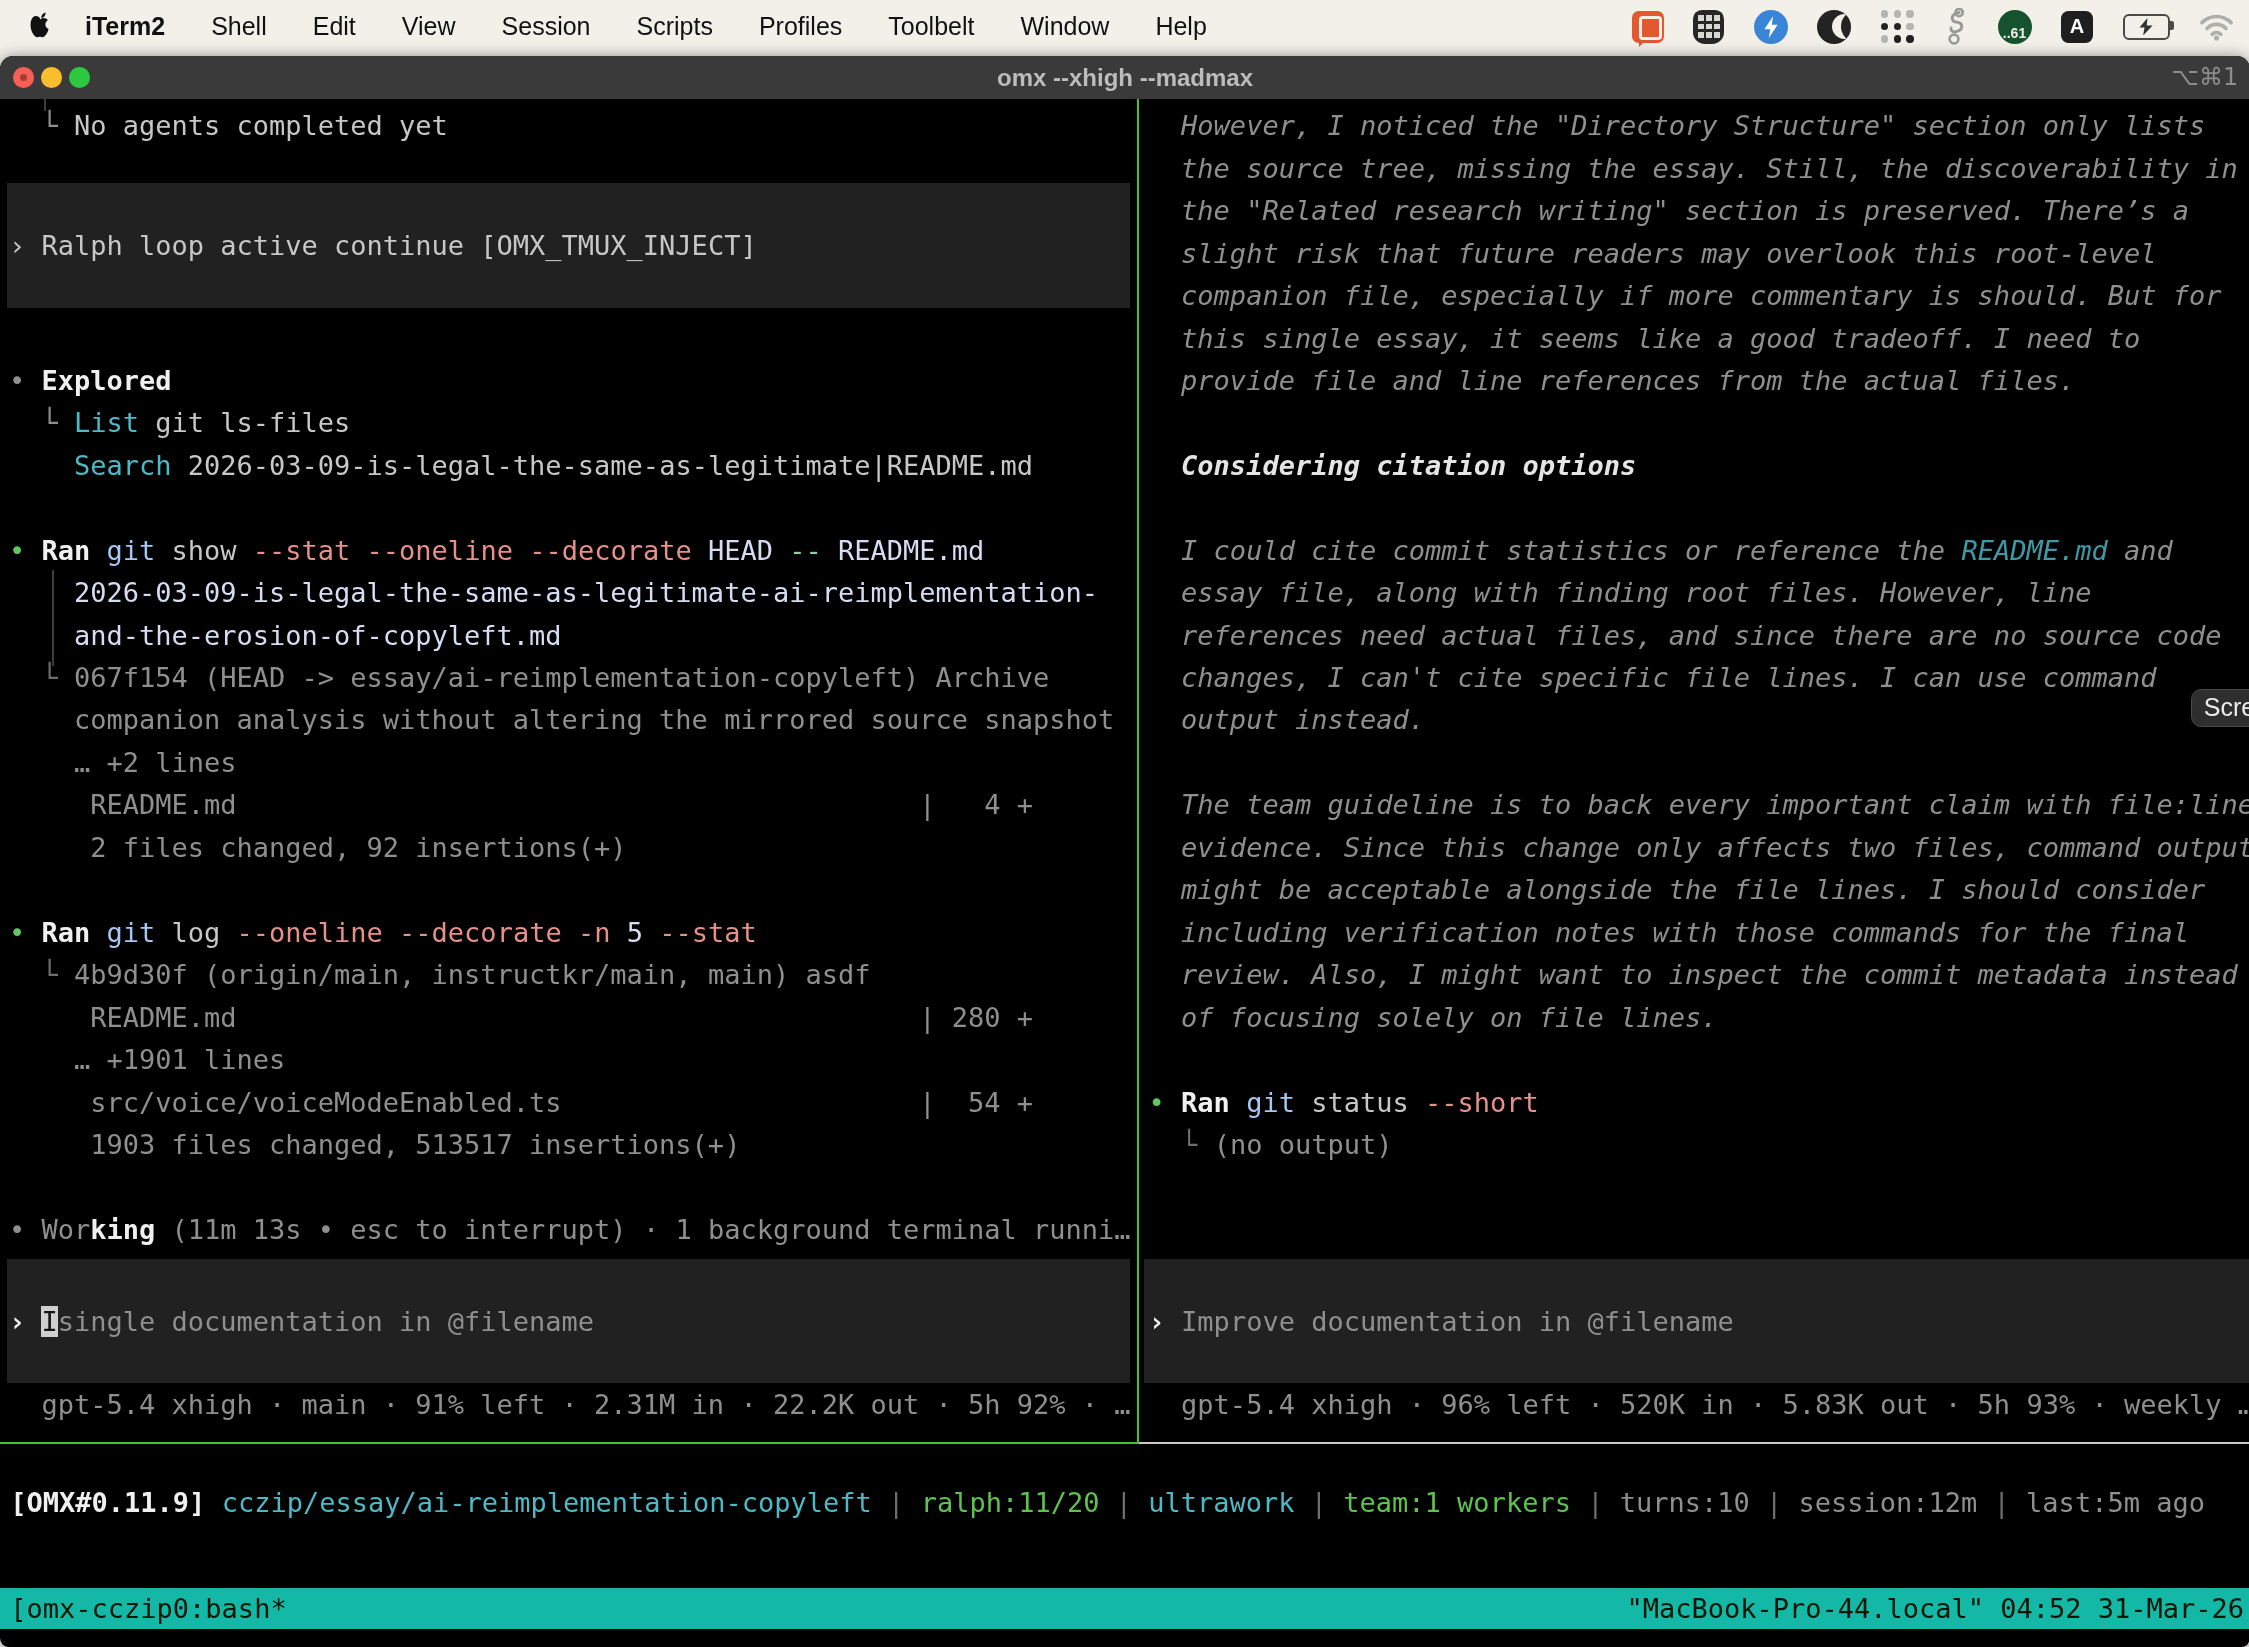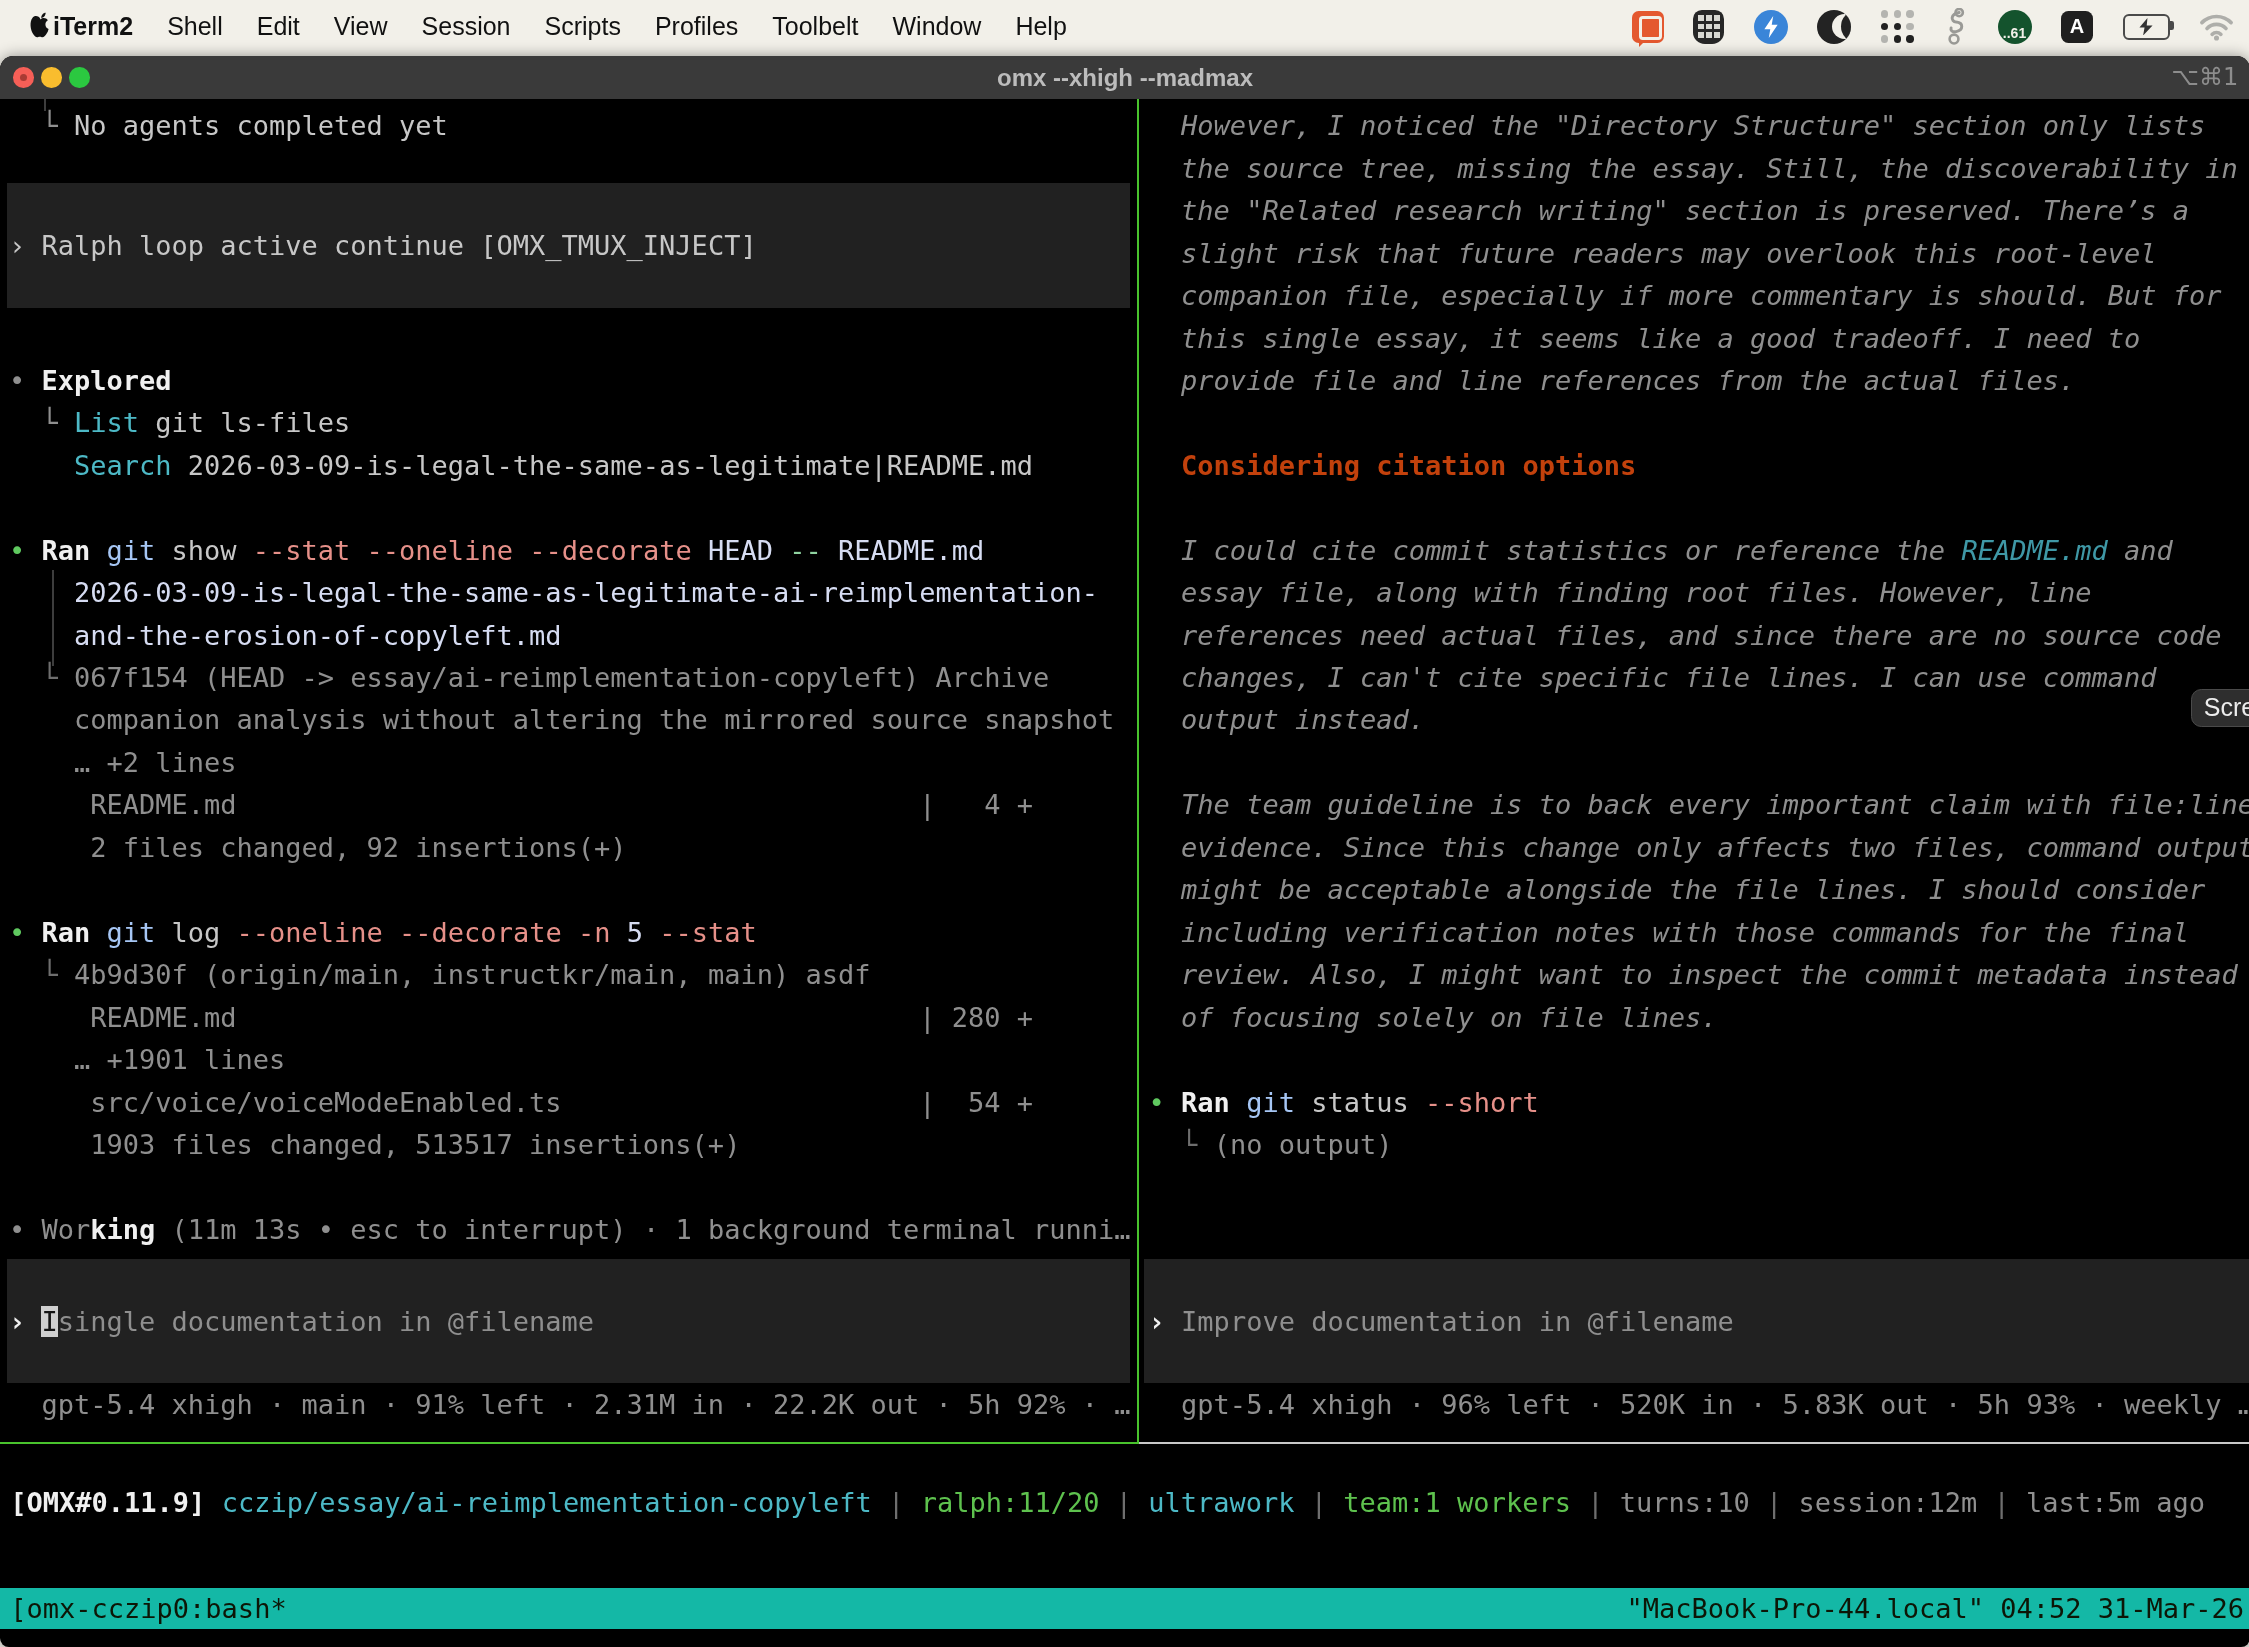--- a/index.html
+++ b/index.html
@@ -1,21 +1,21 @@
 <!DOCTYPE html>
 <html style="font-size:11.8px"><head>
 <meta charset="utf-8">
 <style>
   html,body{margin:0;padding:0;width:2250px;height:1648px;background:#f2f0e9;overflow:hidden;
             font-family:"Liberation Sans",sans-serif;}
   
   .menubar{position:absolute;left:0;top:0;width:2250px;height:53px;background:#f2f0e9;
            display:flex;align-items:center;color:#111;font-size:25px;}
   .menubar .apple{margin-left:28px;display:flex;align-items:center;}
-  .menu-items{display:flex;gap:34px;text-align:center;}
+  .menu-items{display:flex;margin-left:32px;gap:46px;text-align:center;}
   .menu-item{white-space:pre;}
   .menu-item.first{font-weight:bold;}
   .statusicons{position:absolute;right:16px;top:0;height:53px;display:flex;align-items:center;gap:29.5px;}
   .sic{display:flex;align-items:center;justify-content:center;}
   .ic-chat{width:32px;height:32px;background:#e4582f;border-radius:6.6px;position:relative;}
   .ic-chat .inner{position:absolute;left:6.6px;top:5.9px;width:17.7px;height:17.7px;border:3.7px solid #f2f0e9;border-radius:3.7px;}
   .ic-chat .tail{position:absolute;left:6.6px;bottom:-4.4px;width:0;height:0;border-left:7.4px solid #e4582f;border-bottom:7.4px solid transparent;}
   .ic-shield{width:31px;height:34px;background:#272727;border-radius:8.9px 8.9px 11.8px 11.8px;display:grid;
              grid-template-columns:repeat(3,5.9px);grid-template-rows:repeat(3,5.9px);gap:2.2px;align-content:center;justify-content:center;}
   .ic-shield i{background:#d8d8d2;display:block;}
@@ -60,21 +60,21 @@
   .seg-dim2{color:#6e6e6e;}
   .seg-whiteb{color:#f0f0f0;font-weight:bold;}
   .seg-cyan{color:#4db9c6;}
   .seg-blue{color:#a6c6f4;}
   .seg-red{color:#e69089;}
   .seg-green{color:#5fc95f;}
   .seg-green2{color:#5ec24e;}
   .seg-lav{color:#d6dcf2;}
   .seg-grn2{color:#8fd3a0;}
   .seg-it{color:#8f8f8f;font-style:italic;}
-  .seg-hb{color:#c2410c;font-weight:bold;}
+  .seg-hb{color:#e5e5e5;font-style:italic;font-weight:bold;}
   .seg-teal{color:#3f98a6;font-style:italic;}
   .seg-cursor{background:#cfcfcf;color:#141414;}
   
   .divider-v{position:absolute;left:1137px;top:43px;width:2.2px;height:1343px;background:#49c32d;}
   .border-left-bottom{position:absolute;left:0;top:1386px;width:1139px;height:2.2px;background:#49c32d;}
   .border-right-bottom{position:absolute;left:1139px;top:1386px;width:1111px;height:2.2px;background:#c9c9c9;}
   .omx-line{position:absolute;left:10.3px;top:1425px;height:43px;white-space:pre;
             font-family:"DejaVu Sans Mono",monospace;font-size:27px;line-height:43px;}
   .tmuxbar{position:absolute;left:0;top:1532px;width:2250px;height:41px;background:#14b8a6;
            font-family:"DejaVu Sans Mono",monospace;font-size:27px;line-height:41px;color:#0d1606;}

